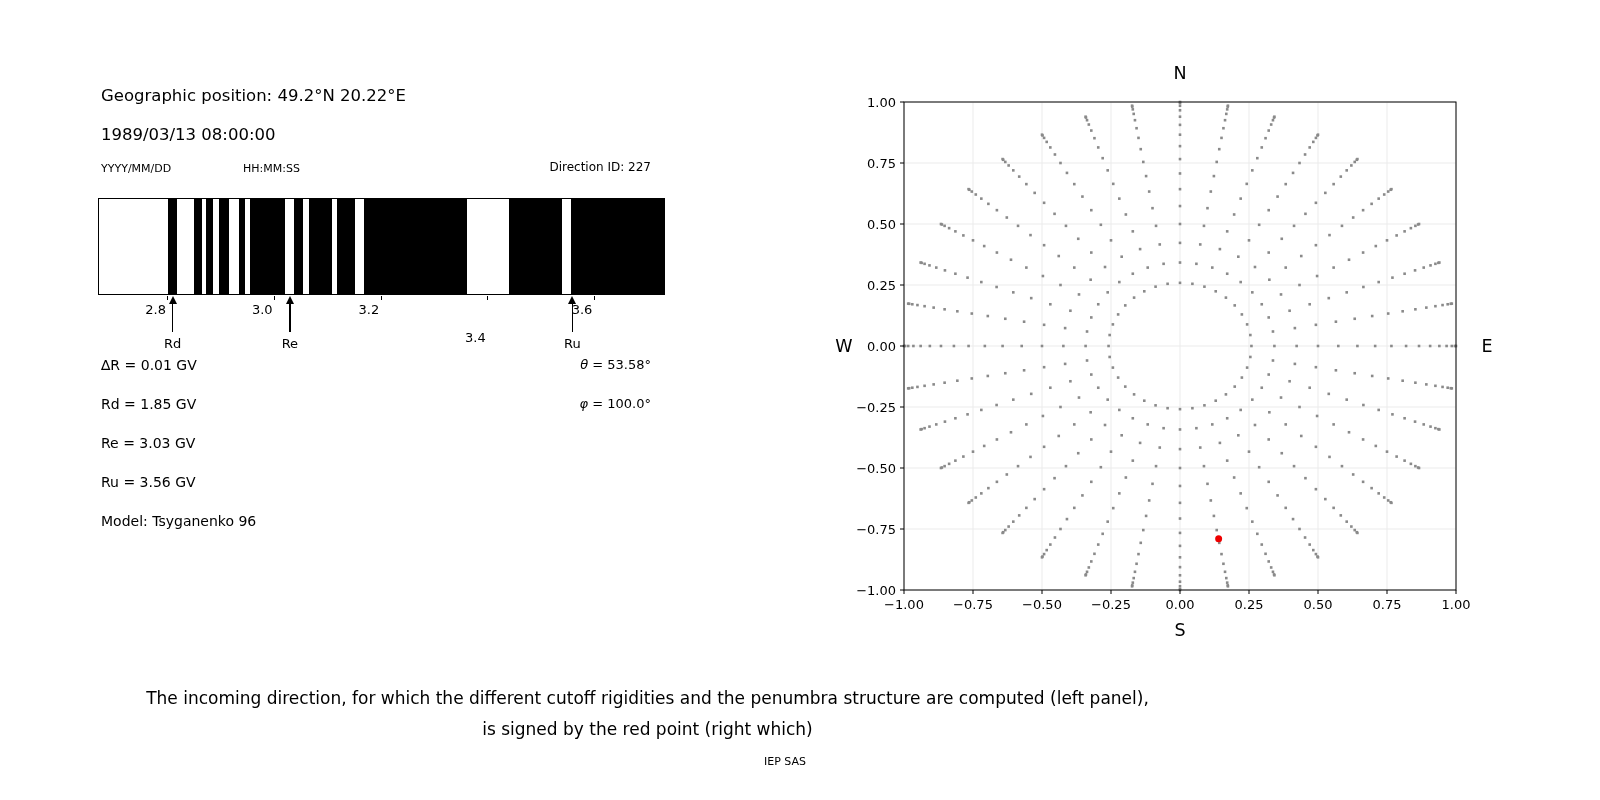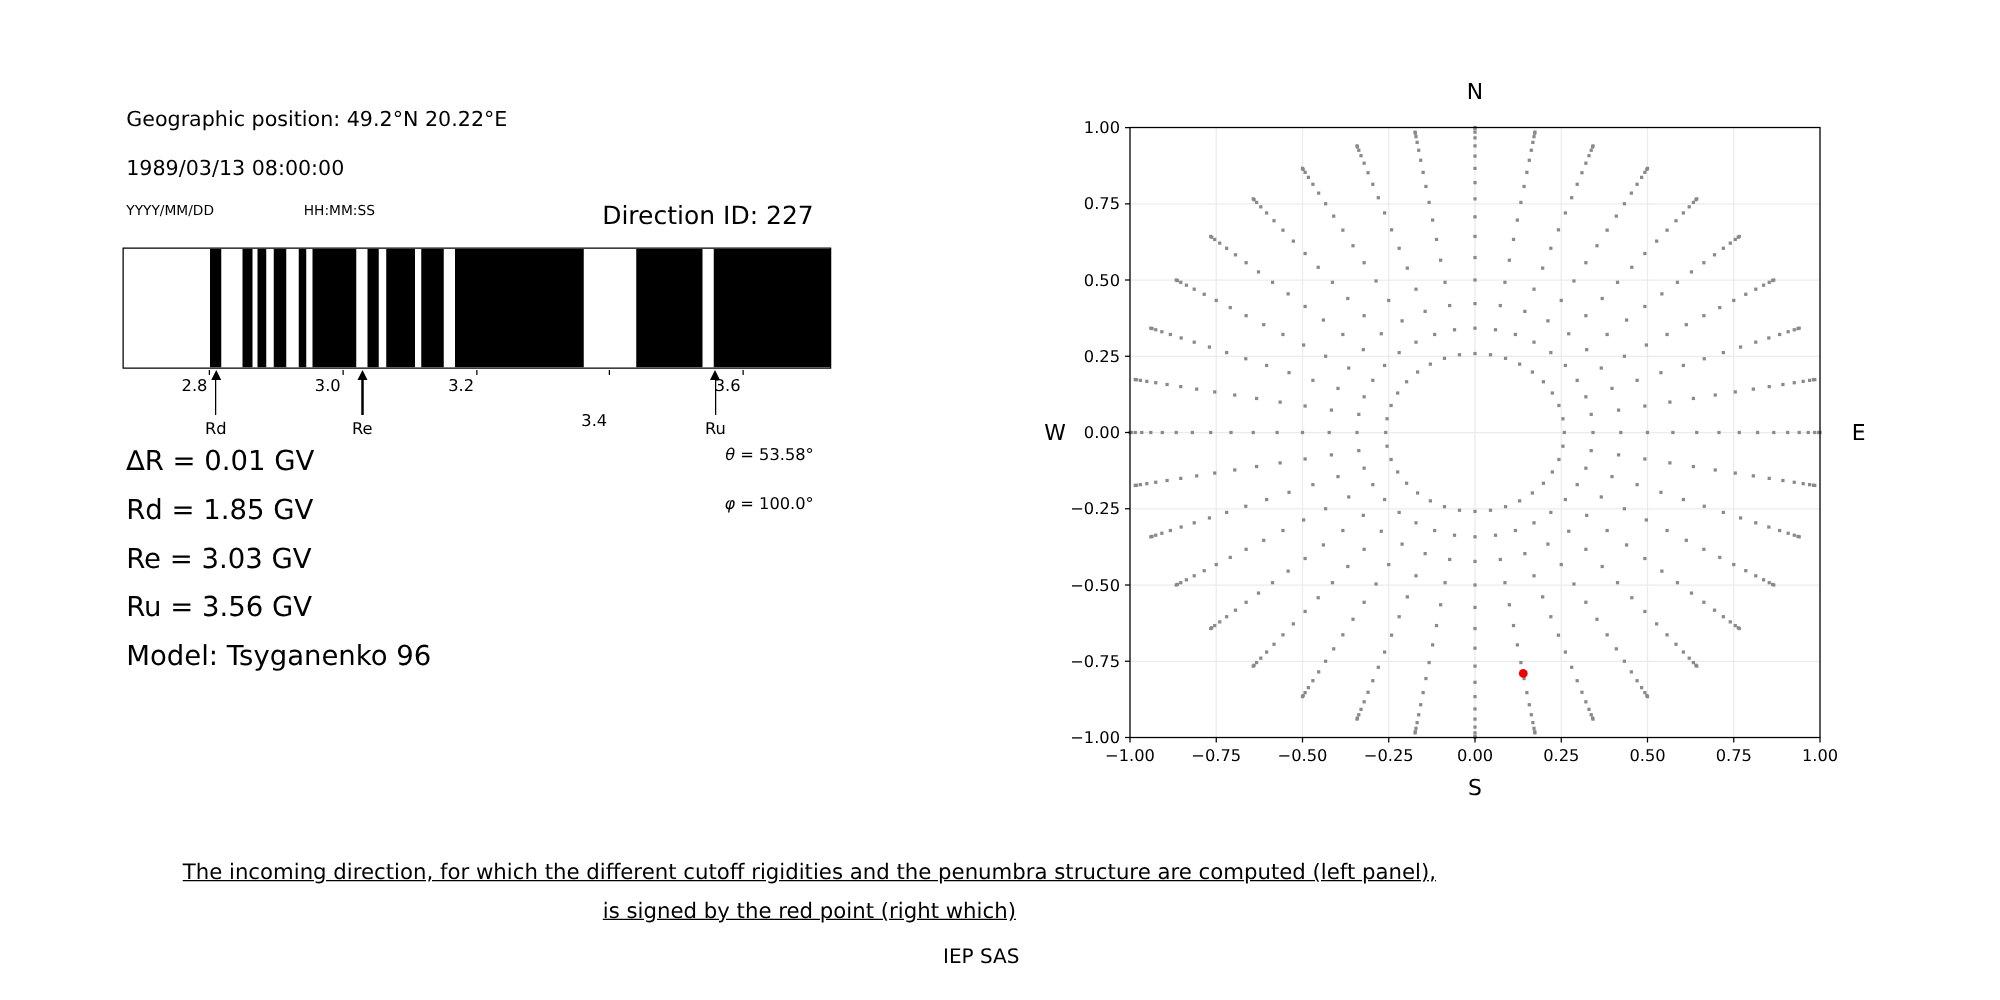--- a/index.html
+++ b/index.html
@@ -4,39 +4,39 @@
 <style>
   html,body{margin:0;padding:0;background:#fff;}
   body{width:1600px;height:800px;position:relative;overflow:hidden;
        font-family:"DejaVu Sans",sans-serif;color:#000;}
   .abs{position:absolute;}
   .geo{left:101px;top:86px;font-size:16.5px;}
   .dt{left:101px;top:125px;font-size:16.5px;}
   .fmt{top:162px;font-size:11px;}
   .fmt-date{left:101px;}
   .fmt-time{left:218px;margin-left:25px;}
-  .dir-id{top:160px;right:949px;font-size:20px;white-space:nowrap;}
+  .dir-id{top:160px;right:949px;font-size:12px;white-space:nowrap;}
   .penumbra-box{left:98px;top:198px;width:567px;height:97px;border:1px solid #000;
                 box-sizing:border-box;background:#fff;overflow:hidden;}
   .pen-bar{position:absolute;top:0;bottom:0;}
   .pen-axis{left:98px;top:296px;width:567px;height:60px;}
   .pen-tick{position:absolute;top:0;width:1px;height:4px;background:#000;}
   .pen-ticklabel{position:absolute;top:6px;width:44px;margin-left:-22px;
                  font-size:13px;}
   .arrow-head{position:absolute;width:0;height:0;border-left:4px solid transparent;
               border-right:4px solid transparent;border-bottom:8px solid #000;}
   .arrow-shaft{position:absolute;width:1.5px;background:#000;}
   .arrow-label{position:absolute;width:36px;margin-left:-18px;text-align:center;font-size:13px;}
-  .val-row{left:101px;font-size:22px;white-space:nowrap;}
+  .val-row{left:101px;font-size:14px;white-space:nowrap;}
   .angle-row{right:949px;font-size:13px;white-space:nowrap;}
   .greek{font-style:italic;}
-  .caption{left:0;width:1295px;text-align:center;font-size:17px;text-decoration:underline;}
+  .caption{left:0;width:1295px;text-align:center;font-size:17px;}
   .caption1{top:688px;}
   .caption2{top:719px;}
-  .credit{left:0;top:755px;width:1570px;text-align:center;font-size:16px;}
+  .credit{left:0;top:755px;width:1570px;text-align:center;font-size:11px;}
   svg text{font-family:"DejaVu Sans",sans-serif;fill:#000;}
 </style>
 </head>
 <body>
 
 <div class="abs geo">Geographic position: 49.2°N 20.22°E</div>
 <div class="abs dt">1989/03/13 08:00:00</div>
 <div class="abs fmt fmt-date">YYYY/MM/DD</div>
 <div class="abs fmt fmt-time">HH:MM:SS</div>
 <div class="abs dir-id">Direction ID: 227</div>

